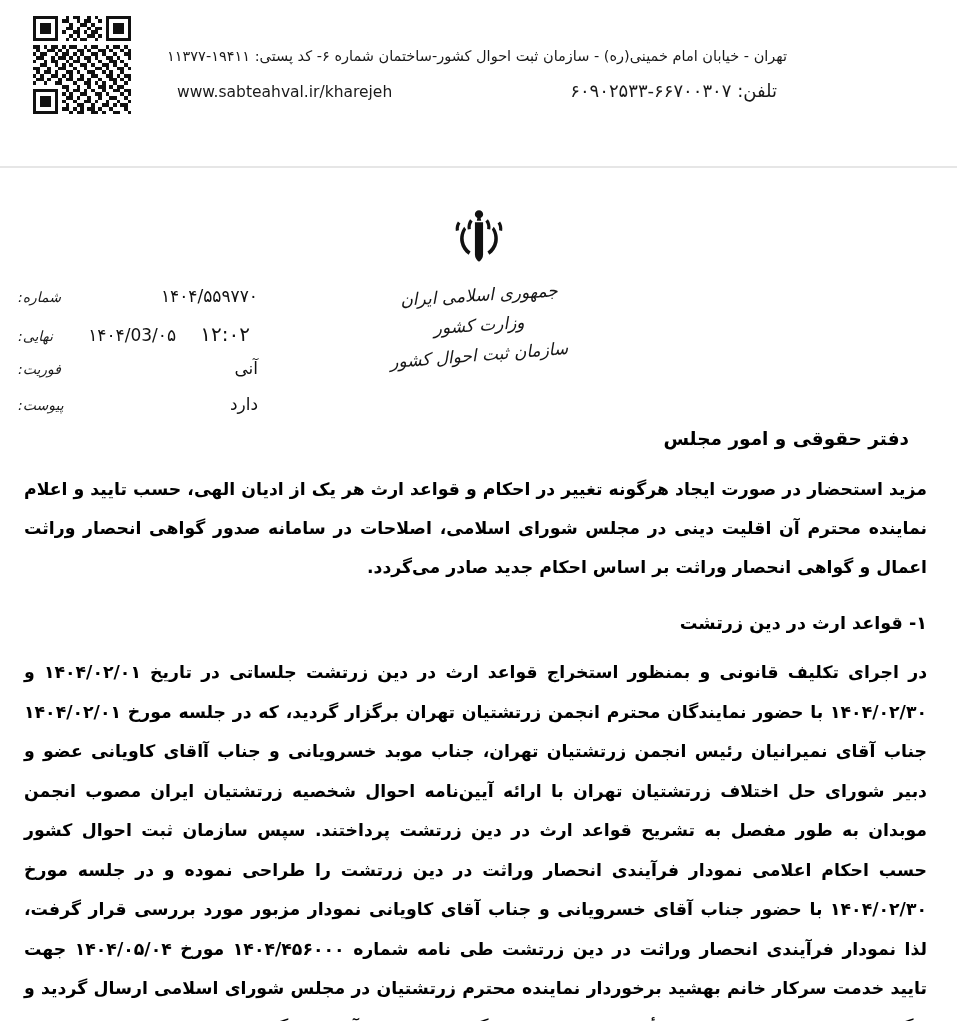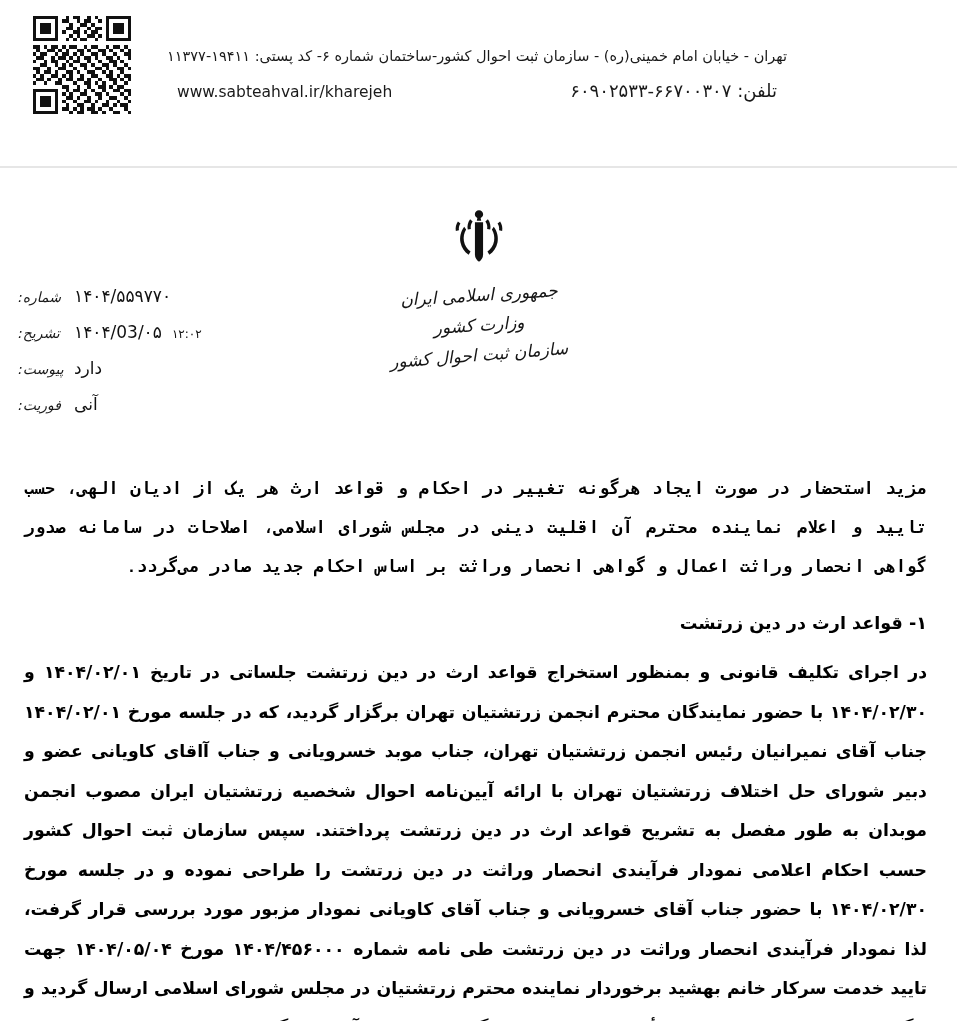--- a/index.html
+++ b/index.html
@@ -107,39 +107,39 @@
     position: absolute;
     top: 286px;
     left: 18px;
     width: 240px;
     direction: rtl;
     text-align: left;
   }
   .meta-row {
     display: flex;
     flex-direction: row-reverse;
-    justify-content: flex-start;
+    justify-content: space-between;
     align-items: baseline;
     height: 36px;
     gap: 10px;
   }
   .meta-label {
     font-size: 14px;
     font-style: italic;
     color: #1a1a1a;
     min-width: 46px;
     text-align: left;
   }
   .meta-value {
     font-size: 17px;
     color: #111111;
     white-space: nowrap;
   }
   .meta-extra {
-    font-size: 12px;
+    font-size: 20px;
     color: #111111;
     margin-right: 8px;
   }
 
   
   .recipient {
     position: absolute;
     top: 428px;
     right: 48px;
     font-size: 18.5px;
@@ -155,21 +155,20 @@
     direction: rtl;
   }
   .para {
     font-size: 17.3px;
     line-height: 39px;
     text-align: justify;
     text-align-last: right;
     color: #000000;
     font-weight: bold;
     margin: 0 0 10px 0;
-    font-family: Liberation Mono, monospace;
   }
   .section-head {
     font-size: 17.6px;
     font-weight: bold;
     color: #000000;
     margin: 26px 0 20px 0;
     direction: rtl;
   }
   .para-long {
     font-size: 17.3px;
@@ -429,36 +428,37 @@
   </div>
 
   <div class="meta-block">
 
     <div class="meta-row">
       <span class="meta-label">شماره:</span>
       <span class="meta-value">۱۴۰۴/۵۵۹۷۷۰</span>
     </div>
 
     <div class="meta-row">
-      <span class="meta-label">تشریح:</span>
+      <span class="meta-label">نهایی:</span>
       <span class="meta-value">۱۴۰۴/03/۰۵</span>
       <span class="meta-extra">۱۲:۰۲</span>
+    </div>
+
+    <div class="meta-row">
+      <span class="meta-label">فوریت:</span>
+      <span class="meta-value">آنی</span>
     </div>
 
     <div class="meta-row">
       <span class="meta-label">پیوست:</span>
       <span class="meta-value">دارد</span>
     </div>
-
-    <div class="meta-row">
-      <span class="meta-label">فوریت:</span>
-      <span class="meta-value">آنی</span>
-    </div>
   </div>
 
+  <div class="recipient">دفتر حقوقی و امور مجلس</div>
 
   <div class="body-wrap">
     <p class="para">مزید استحضار در صورت ایجاد هرگونه تغییر در احکام و قواعد ارث هر یک از ادیان الهی، حسب تایید و اعلام نماینده محترم آن اقلیت دینی در مجلس شورای اسلامی، اصلاحات در سامانه صدور گواهی انحصار وراثت اعمال و گواهی انحصار وراثت بر اساس احکام جدید صادر می‌گردد.</p>
 
     <div class="section-head">۱- قواعد ارث در دین زرتشت</div>
 
     <p class="para-long">در اجرای تکلیف قانونی و بمنظور استخراج قواعد ارث در دین زرتشت جلساتی در تاریخ ۱۴۰۴/۰۲/۰۱ و ۱۴۰۴/۰۲/۳۰ با حضور نمایندگان محترم انجمن زرتشتیان تهران برگزار گردید، که در جلسه مورخ ۱۴۰۴/۰۲/۰۱ جناب آقای نمیرانیان رئیس انجمن زرتشتیان تهران، جناب موبد خسرویانی و جناب آاقای کاویانی عضو و دبیر شورای حل اختلاف زرتشتیان تهران با ارائه آیین‌نامه احوال شخصیه زرتشتیان ایران مصوب انجمن موبدان به طور مفصل به تشریح قواعد ارث در دین زرتشت پرداختند. سپس سازمان ثبت احوال کشور حسب احکام اعلامی نمودار فرآیندی انحصار وراثت در دین زرتشت را طراحی نموده و در جلسه مورخ ۱۴۰۴/۰۲/۳۰ با حضور جناب آقای خسرویانی و جناب آقای کاویانی نمودار مزبور مورد بررسی قرار گرفت، لذا نمودار فرآیندی انحصار وراثت در دین زرتشت طی نامه شماره ۱۴۰۴/۴۵۶۰۰۰ مورخ ۱۴۰۴/۰۵/۰۴  جهت تایید خدمت سرکار خانم بهشید برخوردار نماینده محترم زرتشتیان در مجلس شورای اسلامی ارسال گردید و پیگیری های لازم به منظور اخذ تأییدیه نهایی صورت گرفته است که آخرین پیگیری این سازمان از</p>
   </div>
 
 </div>

